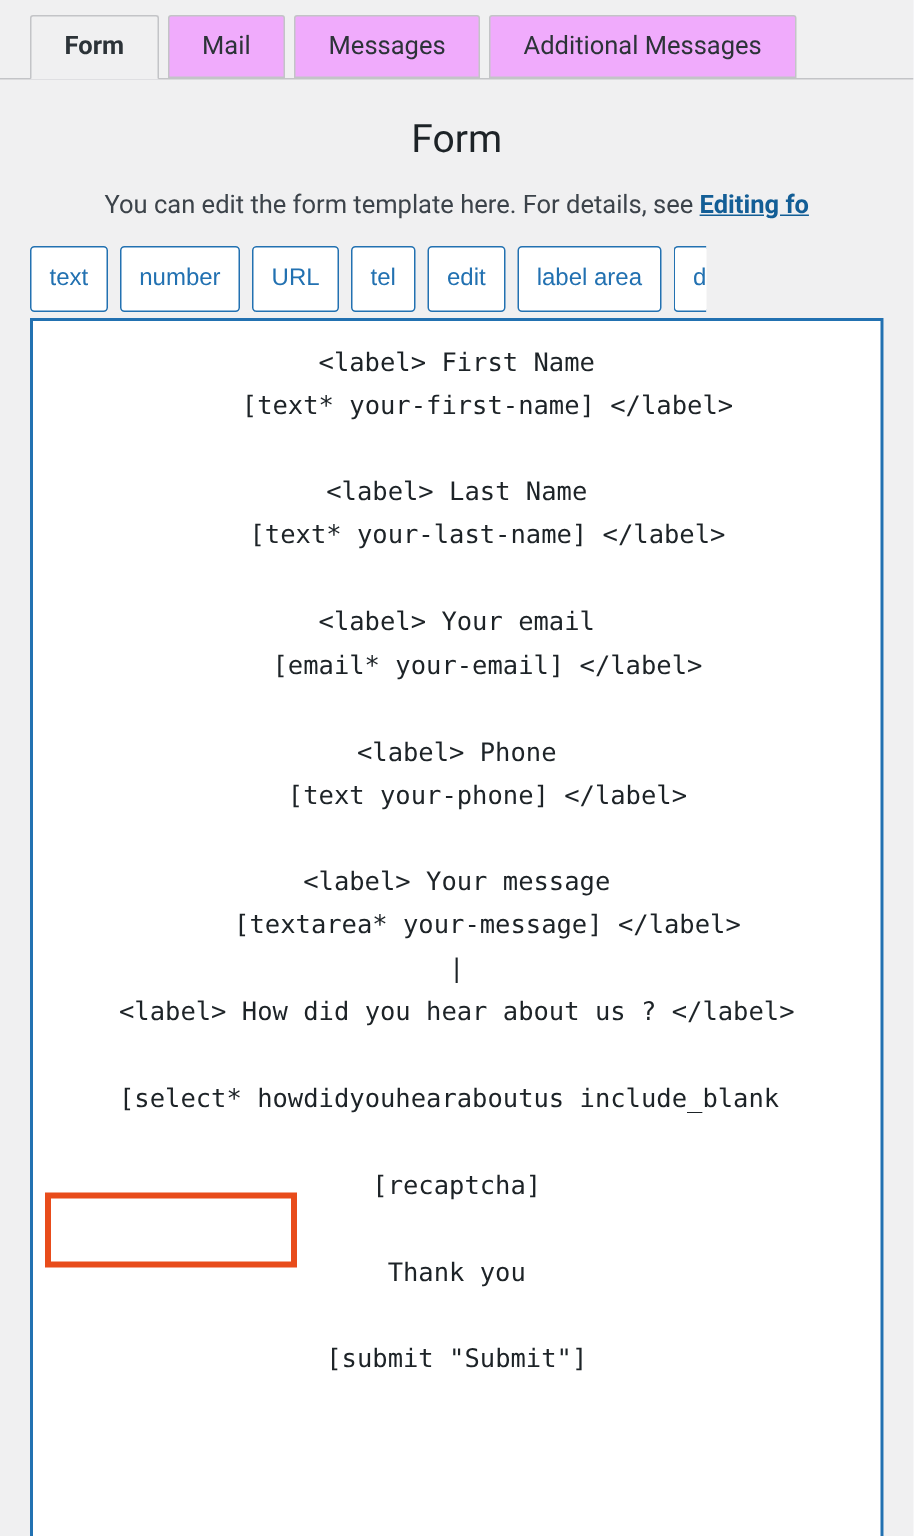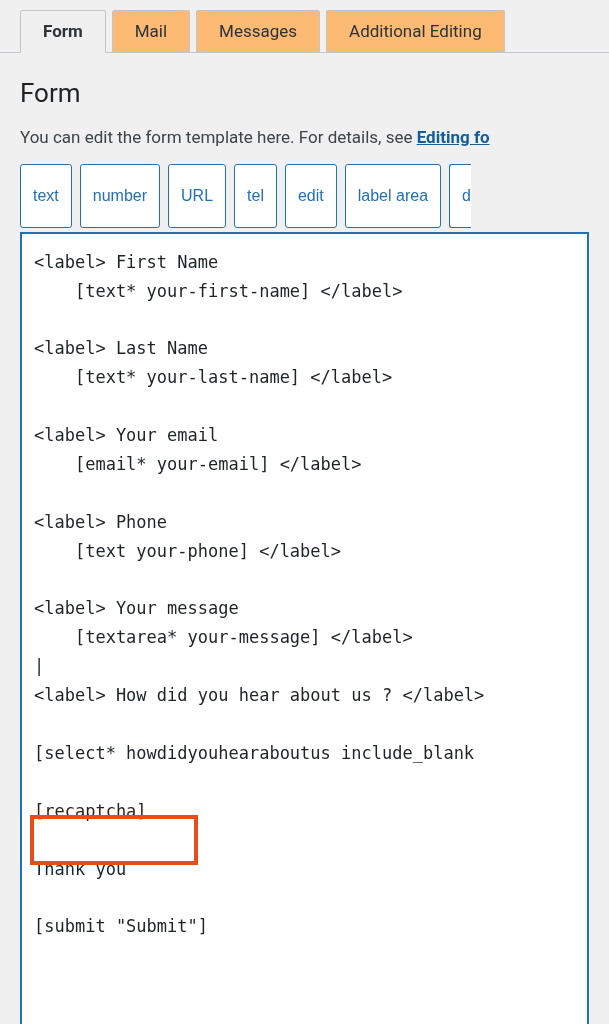--- a/index.html
+++ b/index.html
@@ -1,38 +1,39 @@
 <!DOCTYPE html>
 <html><head>
 <meta charset="utf-8">
 <style>
   * {
     box-sizing: border-box;
     margin: 0;
     padding: 0;
+    text-align: center;
   }
   body {
     font-family: -apple-system, BlinkMacSystemFont, "Segoe UI", Roboto, sans-serif;
     background: #f0f0f1;
     color: #1d2327;
     width: 609px;
     height: 1024px;
     overflow: hidden;
   }
   .tabs-container {
     display: flex;
     border-bottom: 1px solid #c3c4c7;
     padding-left: 20px;
     padding-top: 10px;
     background: #f0f0f1;
   }
   .tab {
     padding: 10px 22px;
     border: 1px solid #c3c4c7;
-    background: #fdba74;
+    background: #f0abfc;
     margin-right: 6px;
     font-size: 17px;
     color: #2c3338;
     cursor: pointer;
     border-top-left-radius: 2px;
     border-top-right-radius: 2px;
   }
   .tab.active {
     background: #f0f0f1;
     border-bottom: 1px solid #f0f0f1;
@@ -63,21 +64,21 @@
     display: flex;
     gap: 8px;
     margin-bottom: 4px;
     flex-wrap: nowrap;
     overflow: hidden;
   }
   .tag-btn {
     border: 1px solid #2271b1;
     background: #fff;
     color: #2271b1;
-    padding: 22px 12px;
+    padding: 12px 12px;
     font-size: 16px;
     cursor: pointer;
     border-radius: 3px;
     white-space: nowrap;
   }
   .tag-btn.partial {
     padding-right: 0;
     border-right: none;
     border-top-right-radius: 0;
     border-bottom-right-radius: 0;
@@ -114,21 +115,21 @@
     height: 50px;
   }
 </style>
 </head>
 <body>
 
 <div class="tabs-container">
   <div class="tab active">Form</div>
   <div class="tab">Mail</div>
   <div class="tab">Messages</div>
-  <div class="tab">Additional Editing</div>
+  <div class="tab">Additional Messages</div>
 </div>
 
 <div class="panel">
   <h2 class="panel-heading">Form</h2>
   <p class="panel-help">
     <span>You can edit the form template here. For details, see </span><a href="#">Editing fo</a>
   </p>
 
   <div class="tag-row">
     <button class="tag-btn">text</button>

